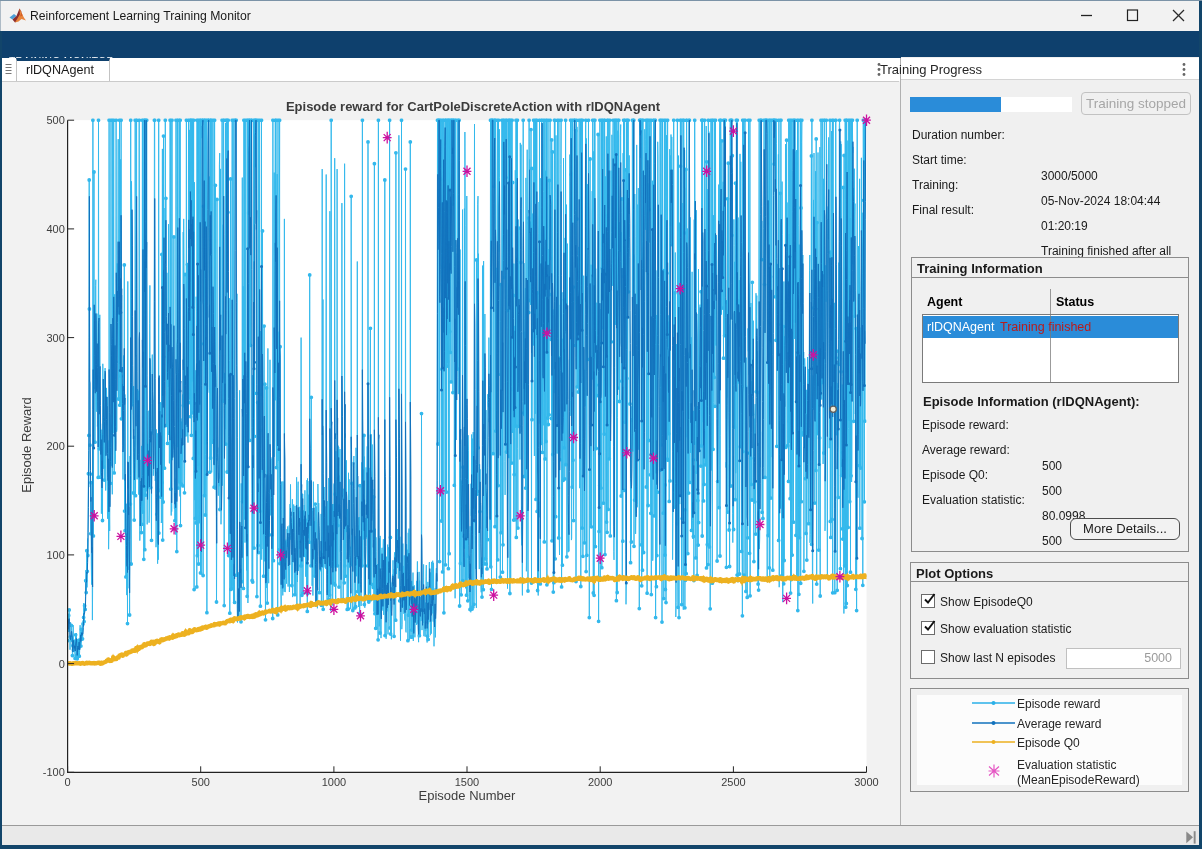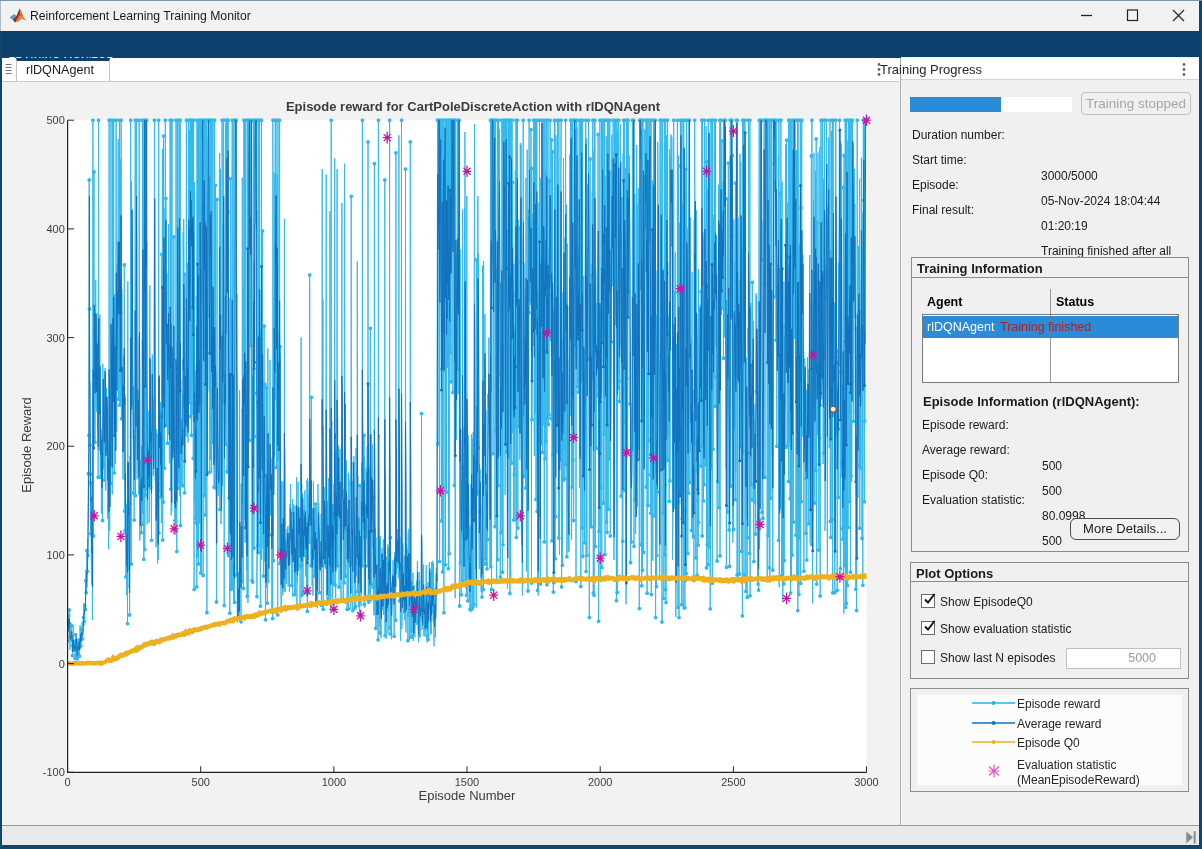--- a/index.html
+++ b/index.html
@@ -31,21 +31,21 @@
   font-size:13px; text-align:center; }
 #btn-stop { left:1081px; top:92px; width:110px; height:23px; color:#a6a6a6; line-height:21px; font-size:13.5px; }
 #btn-more { left:1070px; top:518px; width:110px; height:22px; color:#1a1a1a; line-height:20px; border:1px solid #4d4d4d; border-radius:6px; background:#f2f2f2; }
 #tbl { left:922px; top:289px; width:257px; height:94px; background:#ffffff; border:1px solid #7a7a7a; }
 #tbl-head { left:922px; top:289px; width:257px; height:26px; background:#f0f0f0; border-bottom:1px solid #7a7a7a; }
 #tbl-coldiv { left:1050px; top:289px; width:1px; height:94px; background:#7a7a7a; }
 #tbl-row { left:923px; top:316px; width:255px; height:22px; background:#2a8cd9; }
 .cell { position:absolute; font-size:12.5px; }
 .chk { position:absolute; width:14px; height:14px; background:#fff; border:1px solid #6b6b6b; }
 #ninput { left:1066px; top:648px; width:115px; height:21px; background:#fff; border:1px solid #c0c0c0;
-  font-size:12.5px; color:#9b9b9b; text-align:right; padding-right:24px; line-height:19px; }
+  font-size:12.5px; color:#9b9b9b; text-align:right; padding-right:8px; line-height:19px; }
 #legend { left:910px; top:688px; width:279px; height:104px; border:1px solid #8c8c8c; background:#f0f0f0; }
 #legend-inner { left:917px; top:695px; width:265px; height:90px; background:#fcfcfc; }
 .leg-txt { position:absolute; font-size:12px; color:#262626; }
 </style></head>
 <body>
 <div id="win">
  <div id="titlebar" class="abs"></div>
  <svg class="abs" style="left:9px;top:7px" width="18" height="17" viewBox="0 0 18 17">
    <polygon points="0.5,10.5 5,7 7.5,9 3.5,12.5" fill="#4d9fd8"></polygon>
    <polygon points="7.5,9 10.5,1.5 12.5,5 9.5,13 6,15.5 3.5,12.5" fill="#8c2e2e"></polygon>
@@ -165,21 +165,21 @@
       <circle cx="6" cy="7.5" r="1.4" fill="#666"></circle>
       <circle cx="6" cy="12.5" r="1.4" fill="#666"></circle>
  </svg>
  <div id="progress-track" class="abs"></div>
  <div id="progress-fill" class="abs"></div>
  <div id="btn-stop" class="btn">Training stopped</div>
  <div class="lbl" style="left:912px;top:128px">Duration number:</div>
  <div class="val" style="left:1041px;top:128px">3000/5000</div>
  <div class="lbl" style="left:912px;top:153px">Start time:</div>
  <div class="val" style="left:1041px;top:153px">05-Nov-2024 18:04:44</div>
- <div class="lbl" style="left:912px;top:178px">Episode:</div>
+ <div class="lbl" style="left:912px;top:178px">Training:</div>
  <div class="val" style="left:1041px;top:178px">01:20:19</div>
  <div class="lbl" style="left:912px;top:203px">Final result:</div>
  <div class="val" style="left:1041px;top:203px;width:150px;line-height:14.7px">Training finished after all agents reached stop training criteria.</div>
  <div class="panel" style="left:911px;top:257px;width:278px;height:295px"></div>
  <div class="ptitle" style="left:917px;top:261px">Training Information</div>
  <div class="abs" style="left:911px;top:277px;width:278px;height:1px;background:#8c8c8c"></div>
  <div id="tbl" class="abs"></div>
  <div id="tbl-head" class="abs"></div>
  <div id="tbl-row" class="abs"></div>
  <div id="tbl-coldiv" class="abs" style="opacity:0.75"></div>

